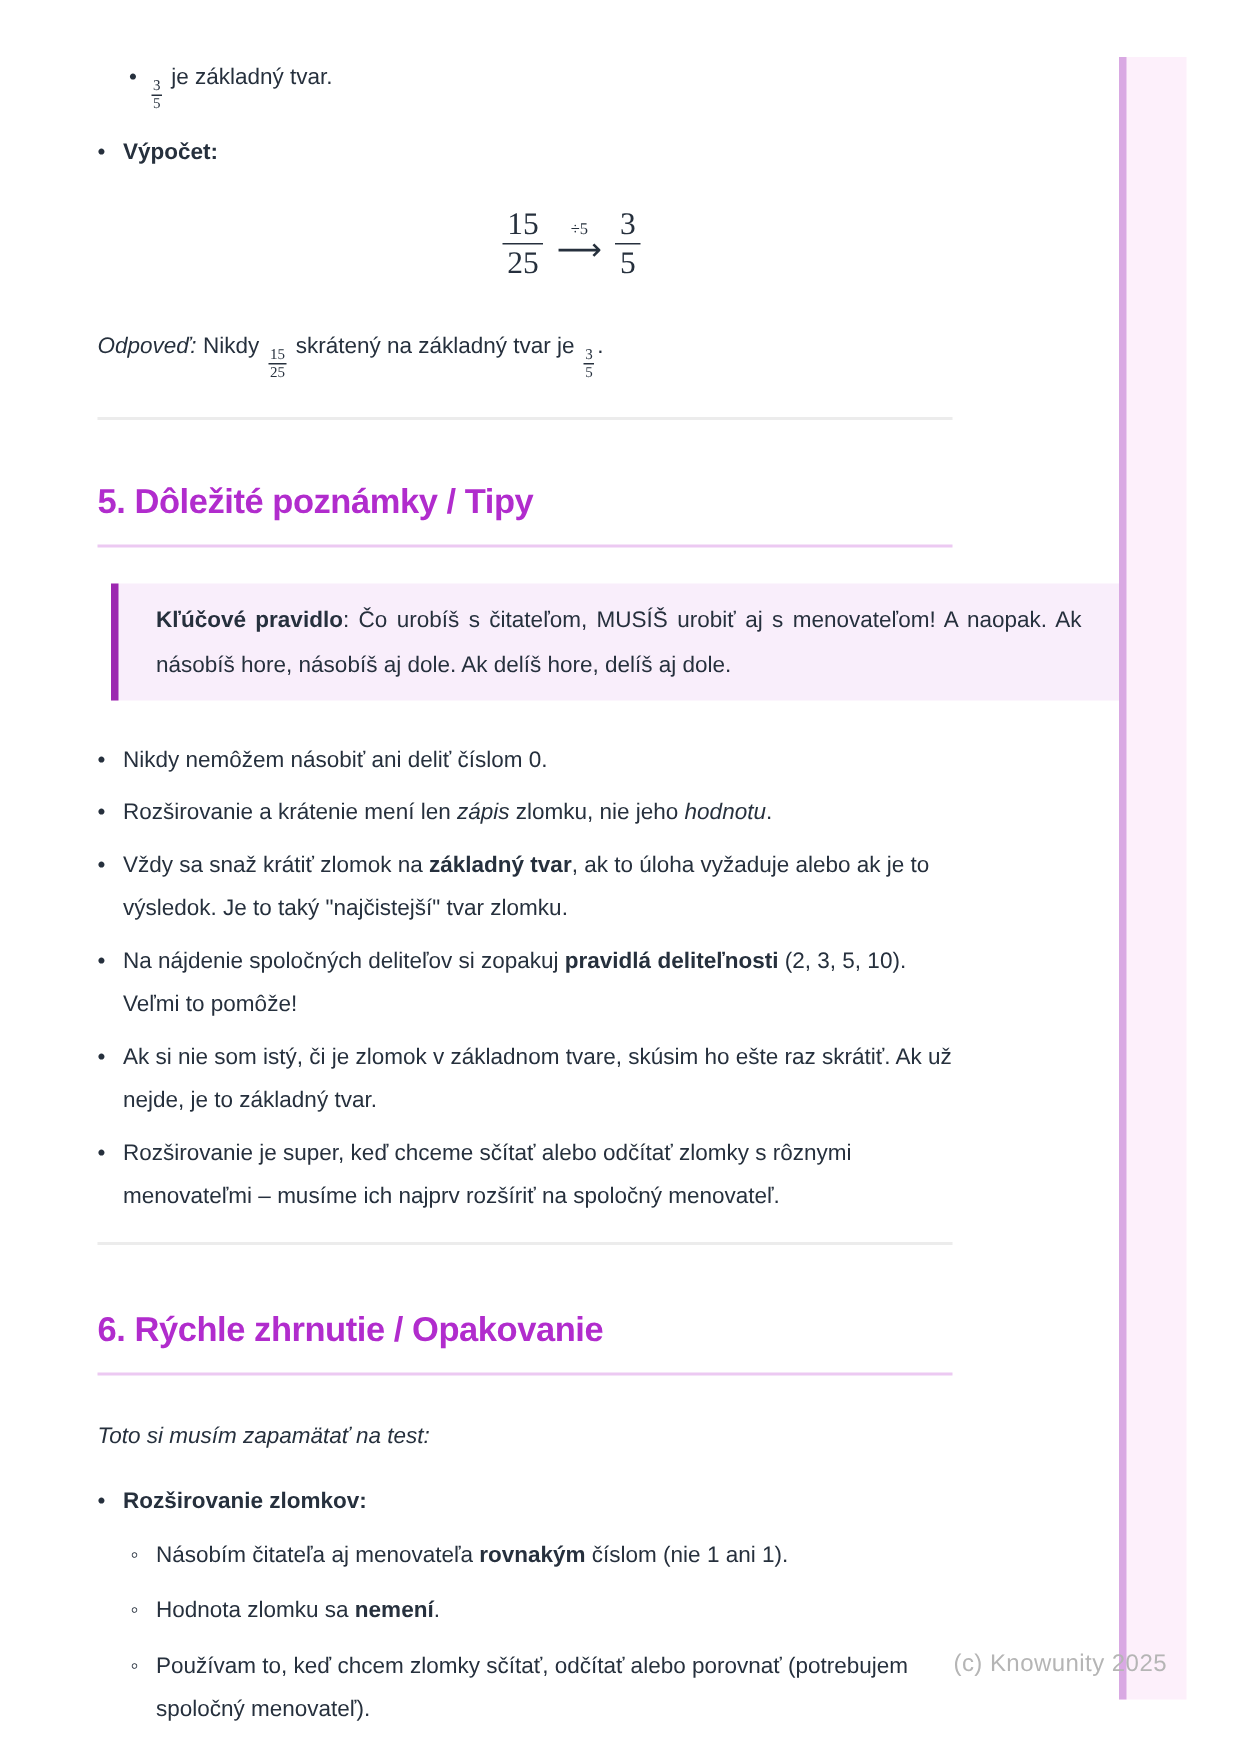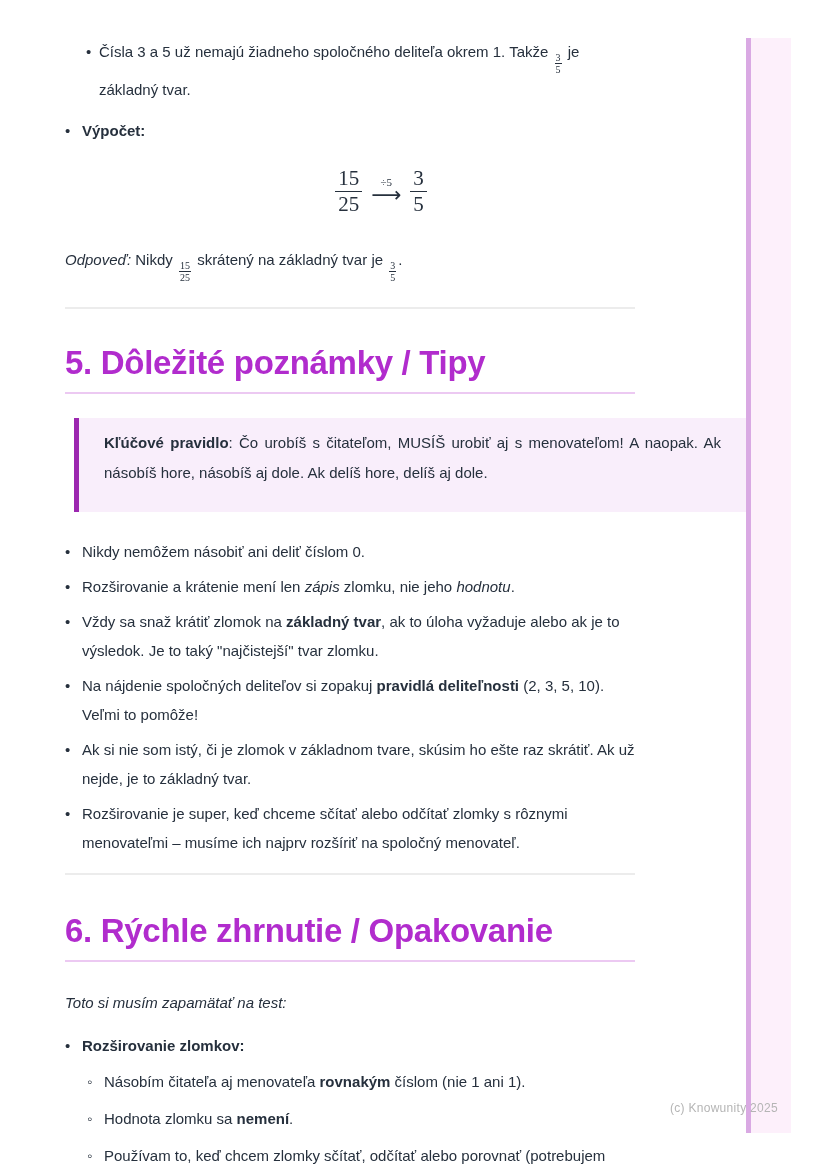--- a/index.html
+++ b/index.html
@@ -50,60 +50,59 @@
   .math-arrow{display:inline-flex;flex-direction:column;align-items:center;margin:0 9px;}
   .arrow-op{font-family:"Liberation Serif","DejaVu Serif",serif;font-size:11px;line-height:1;}
   .arrow-glyph{font-family:"DejaVu Sans",sans-serif;font-size:21px;line-height:1;margin-top:-3px;}
 
   .answer{margin-top:22px;line-height:29px;}
 
   .divider{height:2px;background:var(--divider);border:none;width:100%;}
   .divider.d1{margin-top:24px;}
   .divider.d2{margin-top:16px;}
 
-  h2.sec{font-size:33px;line-height:36px;font-weight:700;color:var(--heading);
+  h2.sec{font-size:23px;line-height:36px;font-weight:700;color:var(--heading);
          padding-bottom:11px;border-bottom:2px solid var(--heading-underline);
          letter-spacing:-0.3px;}
   h2.s5{margin-top:36px;}
   h2.s6{margin-top:38px;}
 
   .callout{margin-top:24px;margin-left:9px;width:673px;
            background:var(--callout-bg);border-left:5px solid var(--callout-border);
-           padding:10px 26px 24px 25px;line-height:30px;text-align:justify;}
+           padding:10px 26px 8px 25px;line-height:30px;text-align:justify;}
 
   .ul5{margin-top:25px;}
   .ul5 .li{margin-bottom:6px;}
 
   .intro6{margin-top:26px;line-height:29px;font-style:italic;}
   .ul6{margin-top:14px;}
   .ul6 .li{margin-bottom:7px;}
   .sublist{margin-left:22px;margin-top:1px;}
   .sublist .li{margin-bottom:8px;}
 
   .mtop{margin-top:37px;}
   .vyp{margin-top:12px;}
 
   .stripe{position:absolute;left:746px;top:38px;width:45px;height:1095px;
           background:var(--stripe-fill);display:flex;z-index:1;}
   .stripe-line{width:5px;height:100%;background:var(--stripe-line);}
 
-  .footer{position:absolute;top:1101px;right:50px;font-size:12px;letter-spacing:0.3px;
+  .footer{position:absolute;top:1101px;right:50px;font-size:16px;letter-spacing:0.3px;
           color:var(--footer-text);z-index:2;}
 </style>
 </head>
 <body>
 
 <div class="page">
 
   <div class="content">
 
     <div class="li nested mtop">
       <span class="mk"></span>
       <div class="li-body">
-        <span>Čísla 3 a 5 už nemajú žiadneho spoločného deliteľa okrem 1. Takže </span>
         <span class="ifrac">
             <span class="fn">3</span>
             <span class="fd">5</span>
           </span>
         <span> je základný tvar.</span>
       </div>
     </div>
 
     <div class="li vyp">
       <span class="mk"></span>

